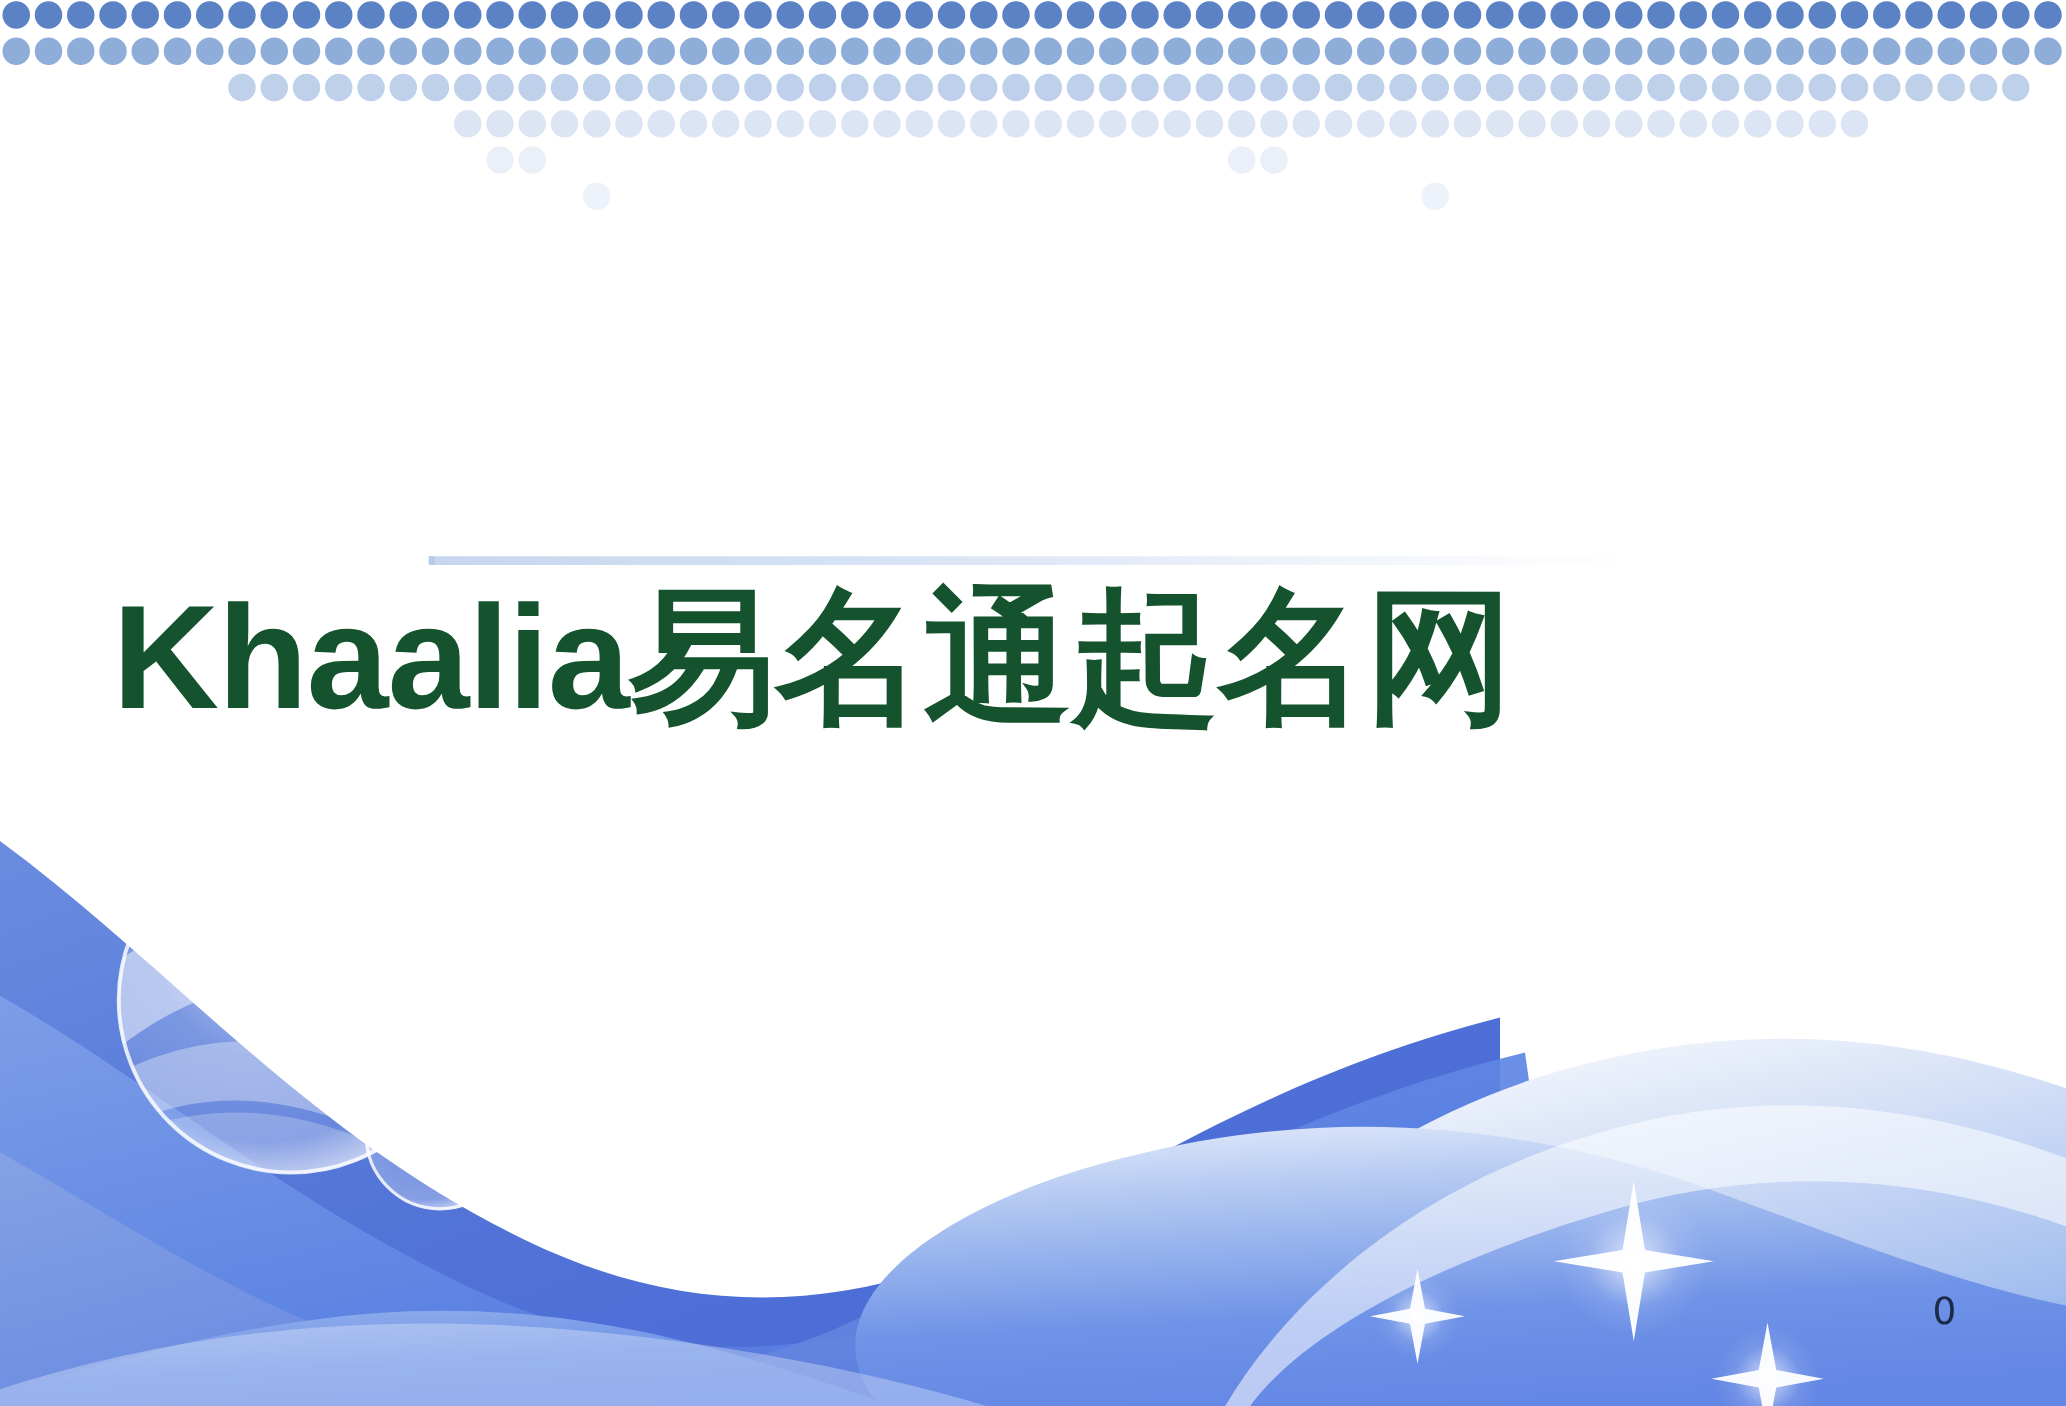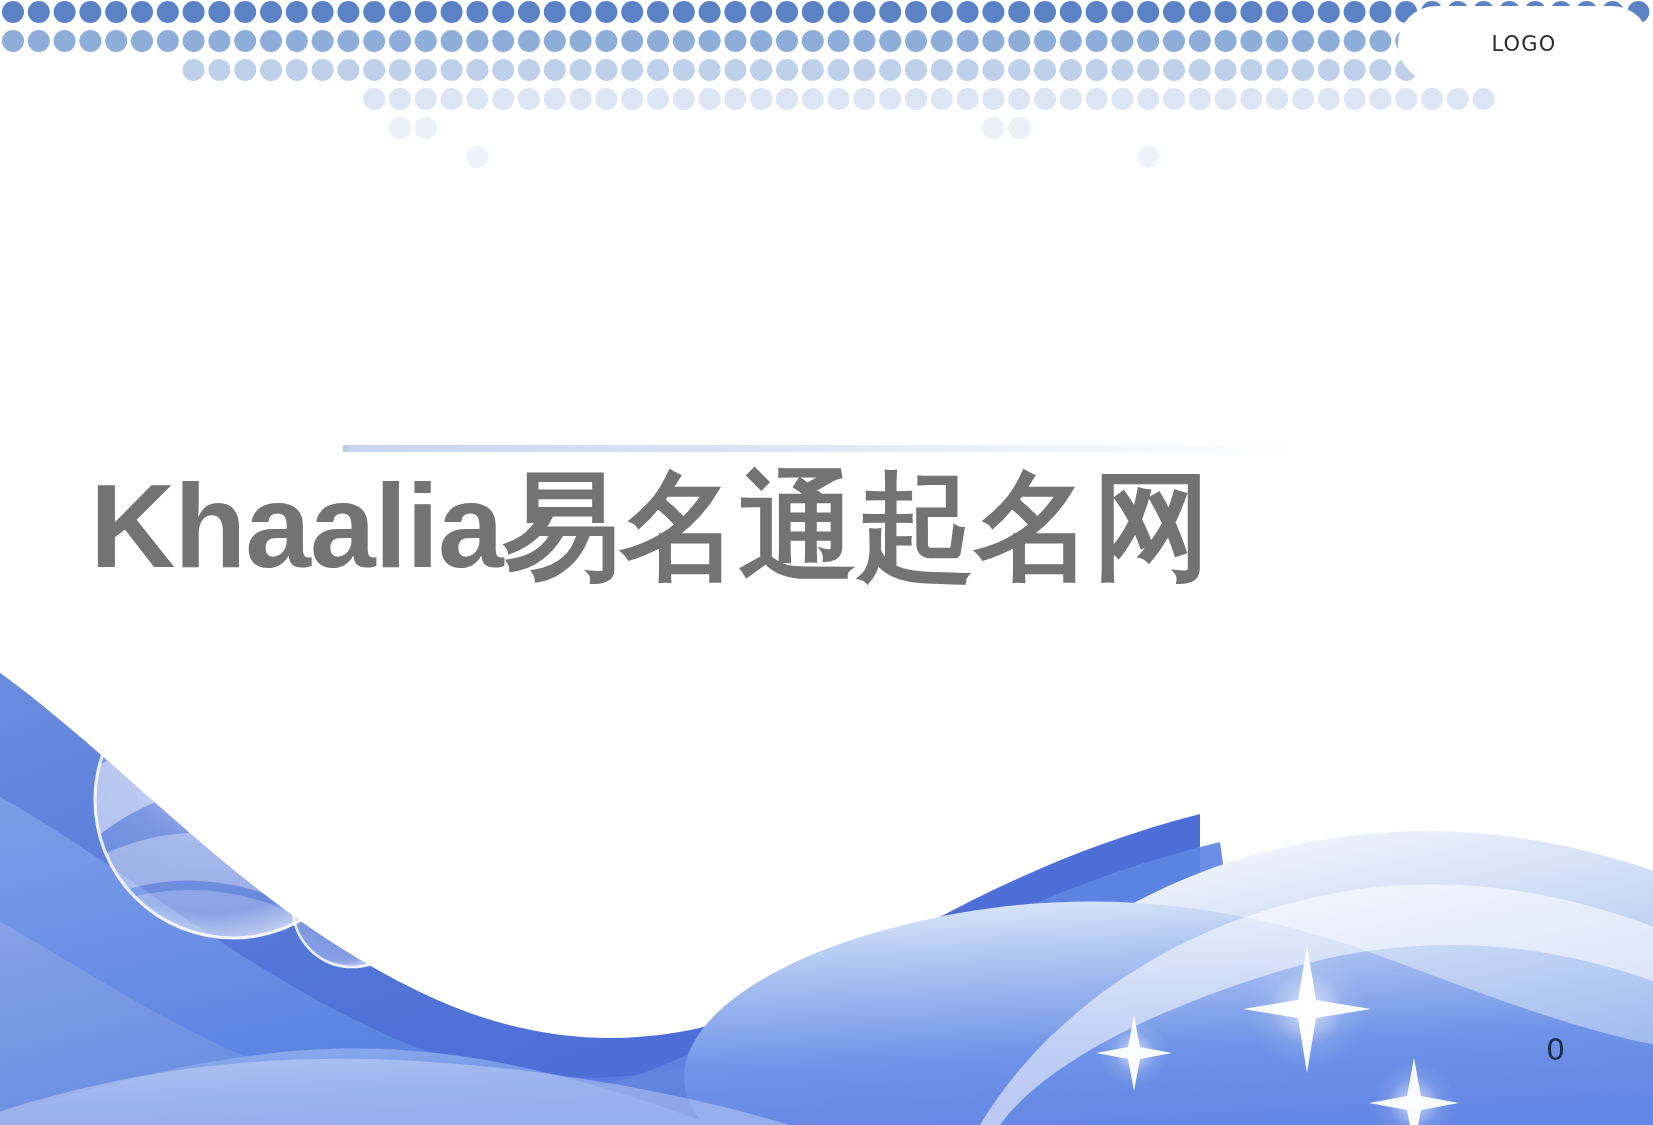--- a/index.html
+++ b/index.html
@@ -72,21 +72,21 @@
     width:5px; height:7px;
     background:#b8cbe9;
   }
   #slide-title{
     position:absolute;
     left:90px; top:55px;
     width:1480px;
     font-weight:700;
     font-size:118px;
     line-height:1.22;
-    color:#737373;
+    color:#14532d;
     white-space:nowrap;
     letter-spacing:-1px;
   }
   #slide-title .cjk{
     letter-spacing:0px;
   }
 
   
   #page-number{
     position:absolute;
@@ -338,23 +338,20 @@
         <circle cx="1483.60" cy="99.00" r="11" fill="#dbe5f4" opacity="1"></circle>
         <circle cx="400.00" cy="128.00" r="11" fill="#eaeff8" opacity="1"></circle>
         <circle cx="425.80" cy="128.00" r="11" fill="#eaeff8" opacity="1"></circle>
         <circle cx="993.40" cy="128.00" r="11" fill="#eaeff8" opacity="1"></circle>
         <circle cx="1019.20" cy="128.00" r="11" fill="#eaeff8" opacity="1"></circle>
         <circle cx="477.40" cy="157.00" r="11" fill="#eef2fa" opacity="1"></circle>
         <circle cx="1148.20" cy="157.00" r="11" fill="#eef2fa" opacity="1"></circle>
       </g>
   </svg>
 
-  <div id="logo-plate">
-    <span class="logo-text">LOGO</span>
-  </div>
 
   <svg id="artwork" viewBox="0 0 1653 525" xmlns="http://www.w3.org/2000/svg">
     <defs>
       <linearGradient id="gDeep" x1="0" y1="0" x2="1" y2="1">
         <stop offset="0%" stop-color="#6d8fe0"></stop>
         <stop offset="45%" stop-color="#5376d8"></stop>
         <stop offset="100%" stop-color="#4764d6"></stop>
       </linearGradient>
       <linearGradient id="gMid" x1="0.1" y1="0" x2="0.9" y2="1">
         <stop offset="0%" stop-color="#7fa0e8"></stop>

